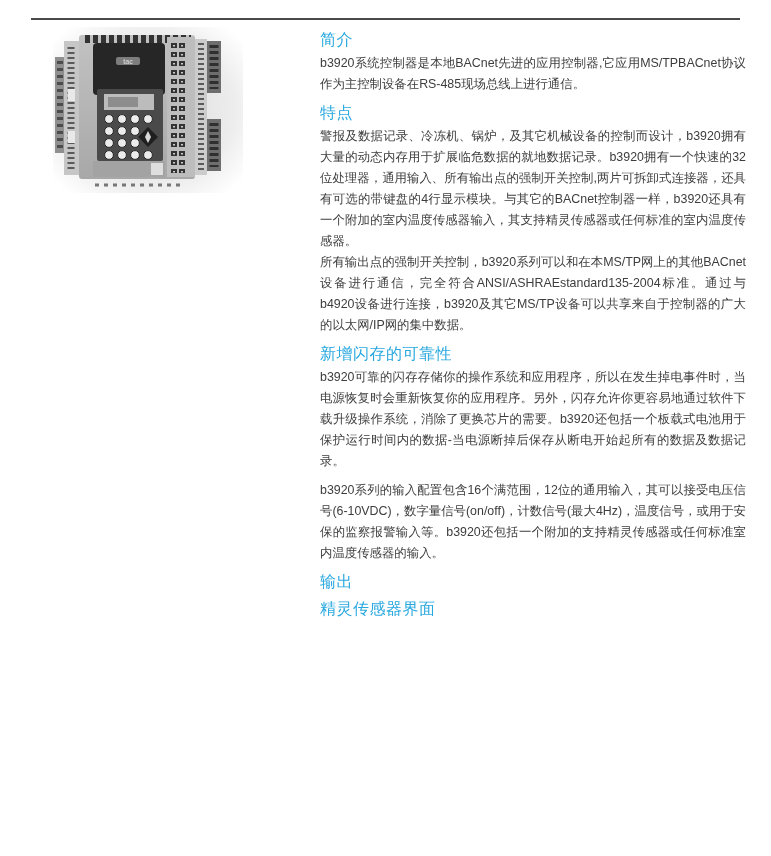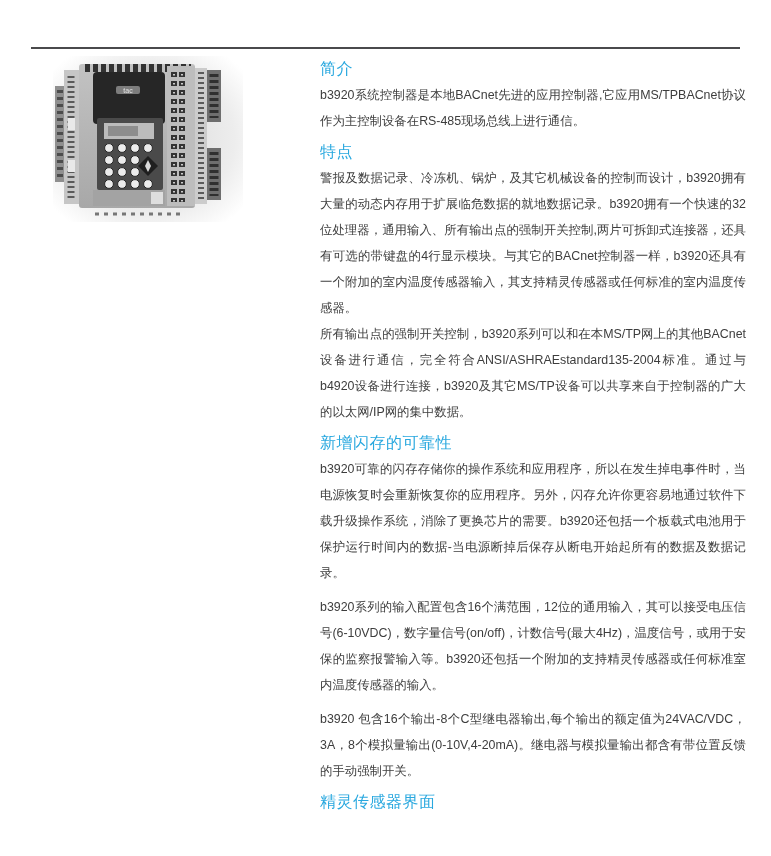--- a/index.html
+++ b/index.html
@@ -1,31 +1,31 @@
 <!DOCTYPE html>
 <html><head>
 <meta charset="utf-8">
 <style>
   * { margin:0; padding:0; box-sizing:border-box; }
   html,body { width:771px; height:856px; background:#ffffff; overflow:hidden;
               font-family:"Liberation Sans","DejaVu Sans",sans-serif; }
-  .page { position:relative; width:771px; height:800px; background:#fff;margin-top:29px; }
+  .page { position:relative; width:771px; height:800px; background:#fff; }
 
   .top-rule { position:absolute; left:31px; top:18px; width:709px; height:2px;
               background:#4a4a4c; }
 
   .photo-wrap { position:absolute; left:53px; top:27px; width:190px; height:166px; }
   .photo-wrap svg { display:block; }
 
   .content { position:absolute; left:320px; top:30px; width:426px; color:#3d3d3d; }
   .section { margin-top:8px; }
   .section:first-child { margin-top:0; }
   .section h2 { font-size:16px; line-height:19px; font-weight:400;
                 color:#29a8df; margin:0 0 4px 0; letter-spacing:0.5px; }
-  .section p { font-size:12.4px; line-height:26px; text-align:justify;
+  .section p { font-size:12.4px; line-height:21px; text-align:justify;
                color:#3d3d3d; margin:0; }
 </style>
 </head>
 <body>
 
 <div class="page">
 
   <div class="top-rule"></div>
 
   <div class="photo-wrap">
@@ -121,21 +121,21 @@
     <div class="section">
       <h2>新增闪存的可靠性</h2>
       <p>b3920可靠的闪存存储你的操作系统和应用程序，所以在发生掉电事件时，当电源恢复时会重新恢复你的应用程序。另外，闪存允许你更容易地通过软件下载升级操作系统，消除了更换芯片的需要。b3920还包括一个板载式电池用于保护运行时间内的数据-当电源断掉后保存从断电开始起所有的数据及数据记录。</p>
     </div>
 
     <div class="section">
       <p>b3920系列的输入配置包含16个满范围，12位的通用输入，其可以接受电压信号(6-10VDC)，数字量信号(on/off)，计数信号(最大4Hz)，温度信号，或用于安保的监察报警输入等。b3920还包括一个附加的支持精灵传感器或任何标准室内温度传感器的输入。</p>
     </div>
 
     <div class="section">
-      <p>b3920 包含16个输出-8个C型继电器输出,每个输出的额定值为24VAC/VDC，3A，8个模拟量输出(0-10V,4-20mA)。继电器与模拟量输出都含有带位置反馈的手动强制开关。</p>
+      <h2>输出</h2>
     </div>
 
 
 
     <div class="section">
       <h2>精灵传感器界面</h2>
 
     </div>
 
   </div>

